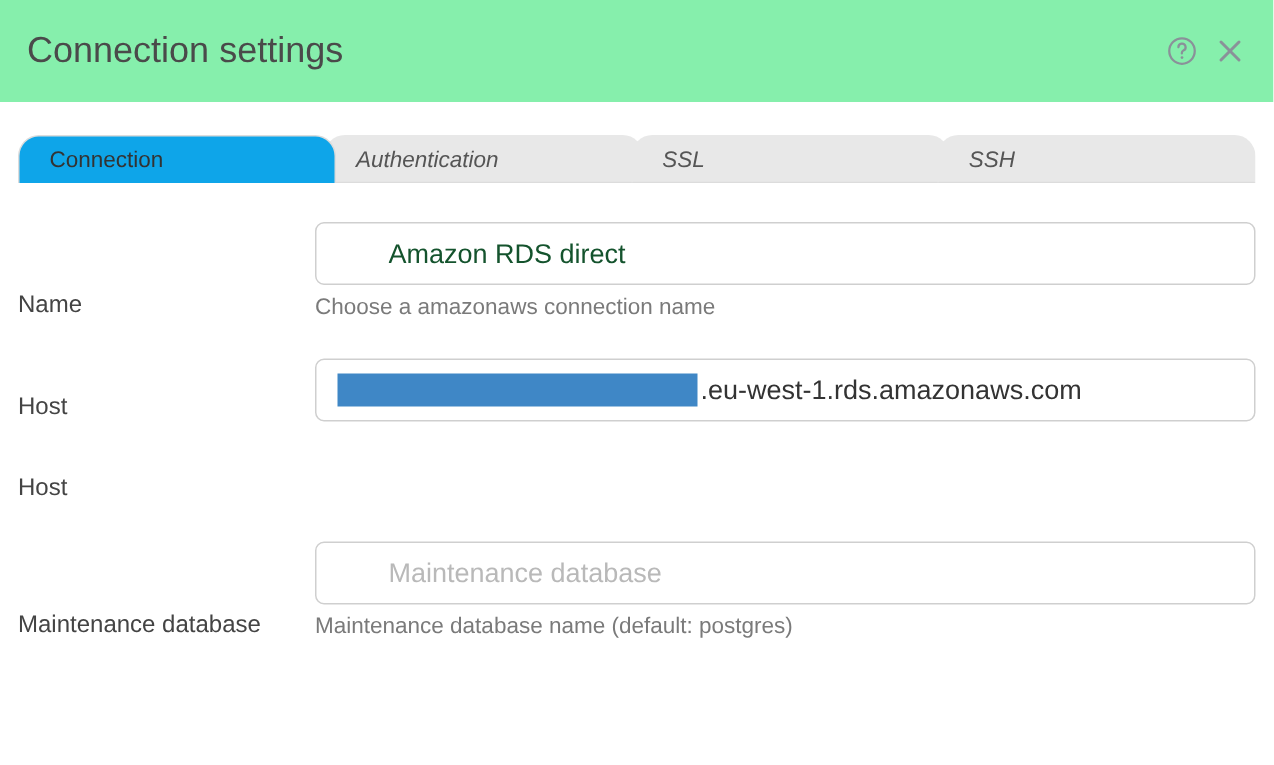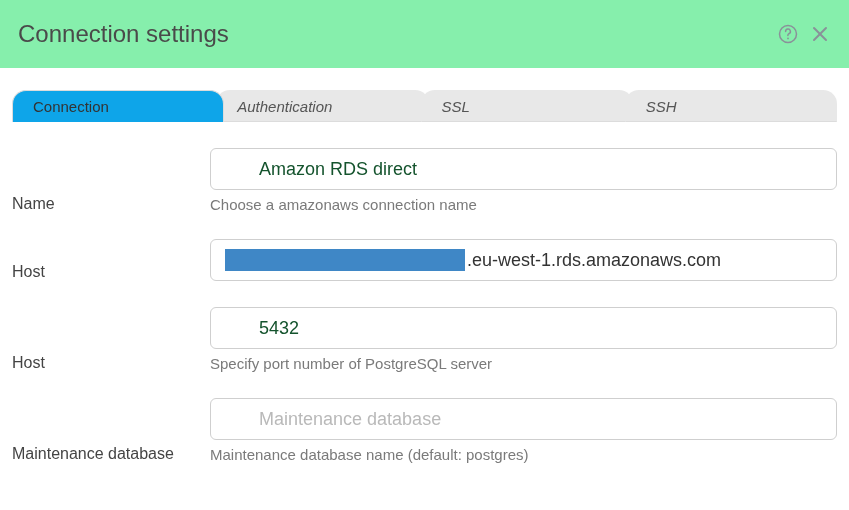--- a/index.html
+++ b/index.html
@@ -80,26 +80,20 @@
     <div class="fieldwrap">
       <div class="input">
         <span class="redacted"></span>
           <span>.eu-west-1.rds.amazonaws.com</span>
       </div>
     </div>
   </div>
 
   <div class="row">
     <div class="lbl">Host</div>
-    <div class="fieldwrap">
-      <div class="input">
-        <input type="text" value="5432" style="">
-      </div>
-      <div class="hint">Specify port number of PostgreSQL server</div>
-    </div>
   </div>
 
   <div class="row">
     <div class="lbl">Maintenance database</div>
     <div class="fieldwrap">
       <div class="input">
         <input type="text" placeholder="Maintenance database" style="">
       </div>
       <div class="hint">Maintenance database name (default: postgres)</div>
     </div>

